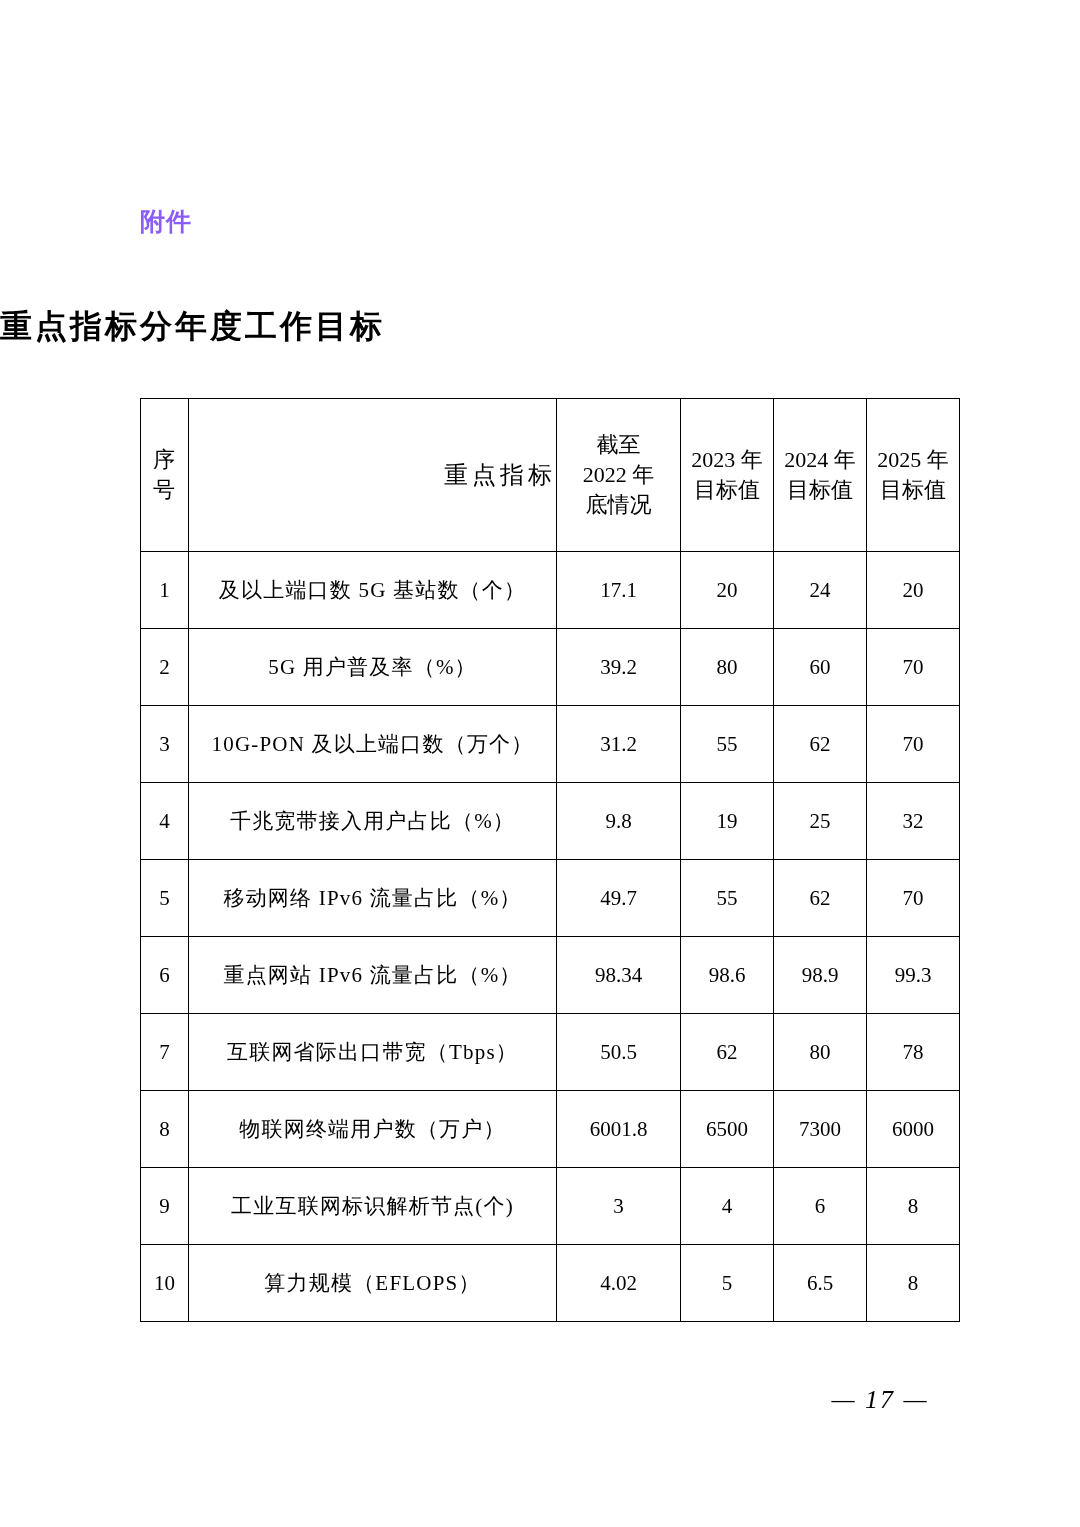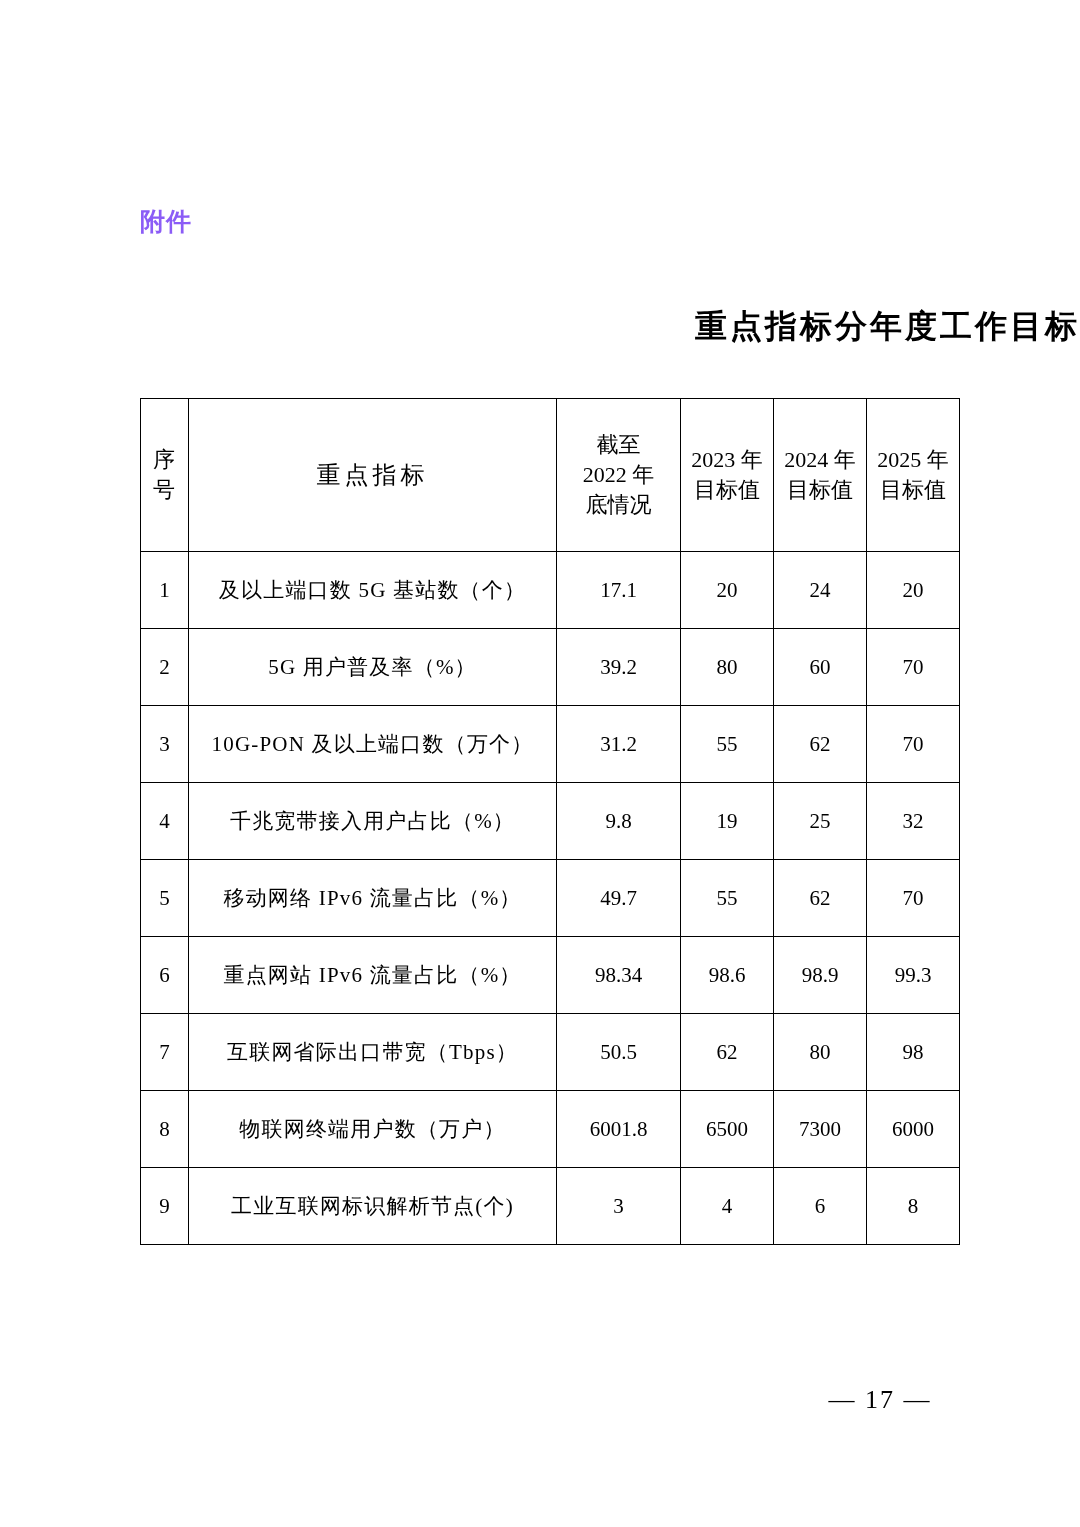--- a/index.html
+++ b/index.html
@@ -27,21 +27,21 @@
     font-weight: bold;
     font-size: 25px;
     letter-spacing: 1px;
     color: #8b5cf6;
   }
   .doc-title {
     position: absolute;
     left: 0;
     right: 0;
     top: 305px;
-    text-align: right;
+    text-align: left;
     font-family: "DejaVu Sans", "Liberation Sans", sans-serif;
     font-weight: bold;
     font-size: 32px;
     letter-spacing: 3px;
     color: #000;
   }
   .table-wrap {
     position: absolute;
     left: 140px;
     top: 398px;
@@ -67,20 +67,21 @@
     height: 152px;
     font-size: 22px;
   }
   table.kpi thead th.hd-seq {
     font-size: 22px;
     letter-spacing: 1px;
   }
   table.kpi thead th.hd-name {
     font-size: 24px;
     letter-spacing: 4px;
+    text-align: right;
   }
   table.kpi thead th .two-line,
   table.kpi thead th .three-line {
     display: block;
   }
   table.kpi tbody td {
     height: 76px;
   }
   td.c-seq { width: 48px; font-size: 22px; }
   td.c-name {
@@ -103,20 +104,21 @@
     text-align: center;
     font-size: 26px;
     font-family: "Liberation Serif", "DejaVu Serif", serif;
     color: #000;
     padding-right: 0;
   }
   .page-number .pn-inner {
     display: inline-block;
     margin-left: 680px;
     letter-spacing: 2px;
+    font-style: italic;
   }
 </style>
 </head>
 <body>
 
 <div class="page">
 
   <div class="attachment-label">附件</div>
 
   <div class="doc-title">重点指标分年度工作目标</div>
@@ -205,38 +207,46 @@
           <td class="c-val">98.6</td>
           <td class="c-val">98.9</td>
           <td class="c-val">99.3</td>
         </tr>
         <tr>
           <td class="c-seq">7</td>
           <td class="c-name">互联网省际出口带宽（Tbps）</td>
           <td class="c-val">50.5</td>
           <td class="c-val">62</td>
           <td class="c-val">80</td>
-          <td class="c-val">98</td>
+          <td class="c-val">78</td>
         </tr>
         <tr>
           <td class="c-seq">8</td>
           <td class="c-name">物联网终端用户数（万户）</td>
           <td class="c-val">6001.8</td>
           <td class="c-val">6500</td>
           <td class="c-val">7300</td>
           <td class="c-val">6000</td>
         </tr>
         <tr>
           <td class="c-seq">9</td>
           <td class="c-name">工业互联网标识解析节点(个)</td>
           <td class="c-val">3</td>
           <td class="c-val">4</td>
           <td class="c-val">6</td>
           <td class="c-val">8</td>
         </tr>
+        <tr>
+          <td class="c-seq">10</td>
+          <td class="c-name">算力规模（EFLOPS）</td>
+          <td class="c-val">4.02</td>
+          <td class="c-val">5</td>
+          <td class="c-val">6.5</td>
+          <td class="c-val">8</td>
+        </tr>
       </tbody>
     </table>
   </div>
 
   <div class="page-number">
     <span class="pn-inner">— 17 —</span>
   </div>
 
 </div>
 

